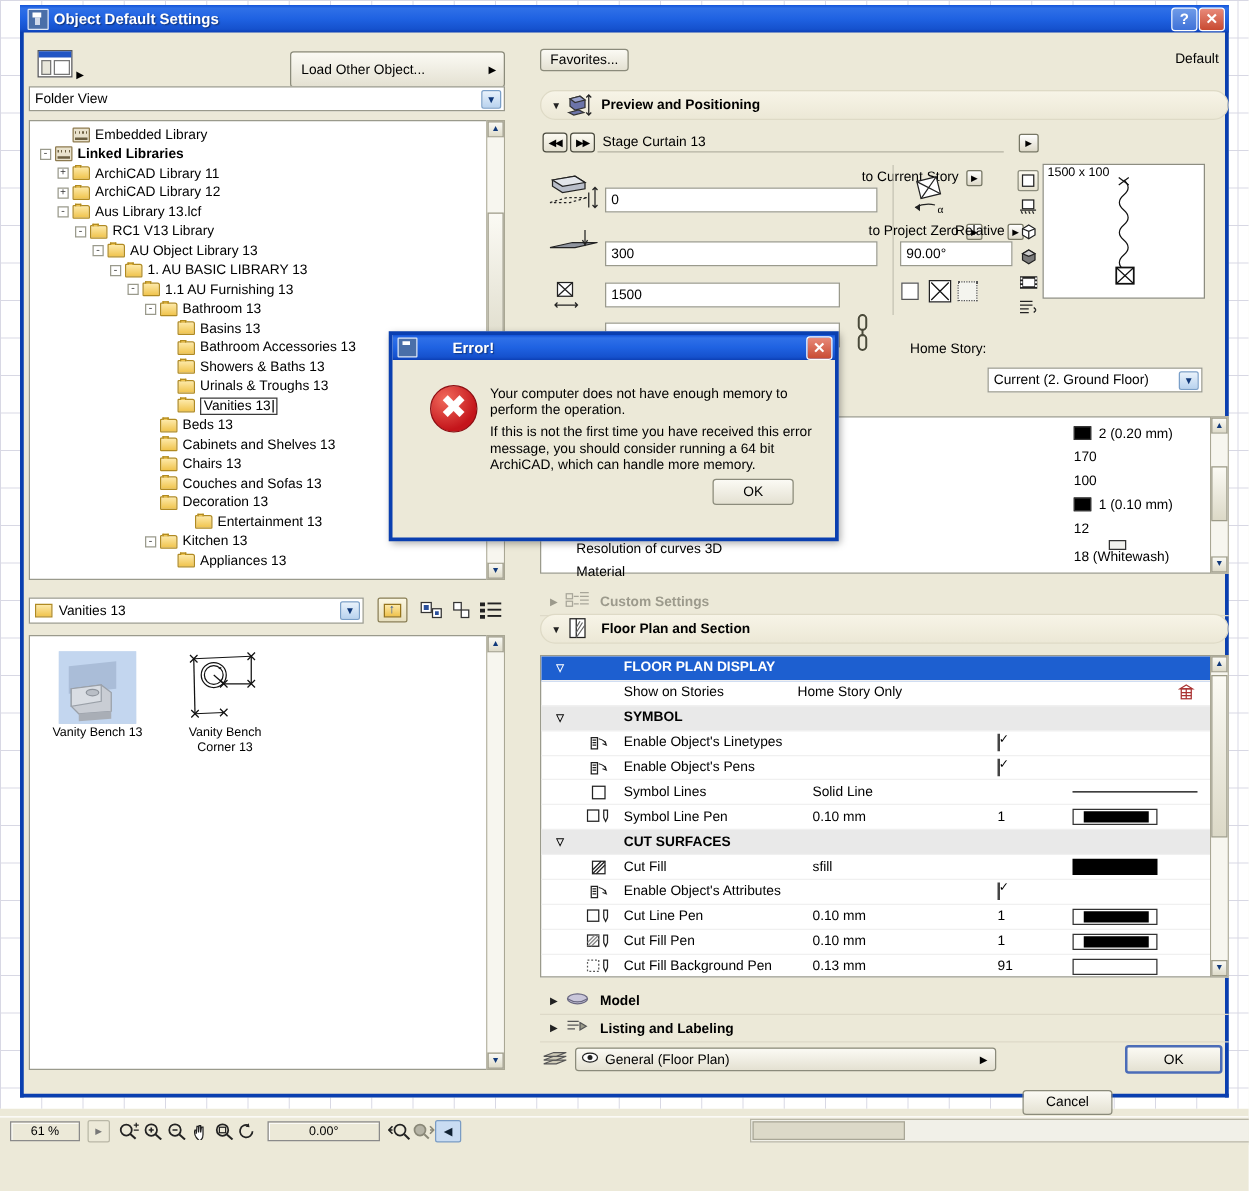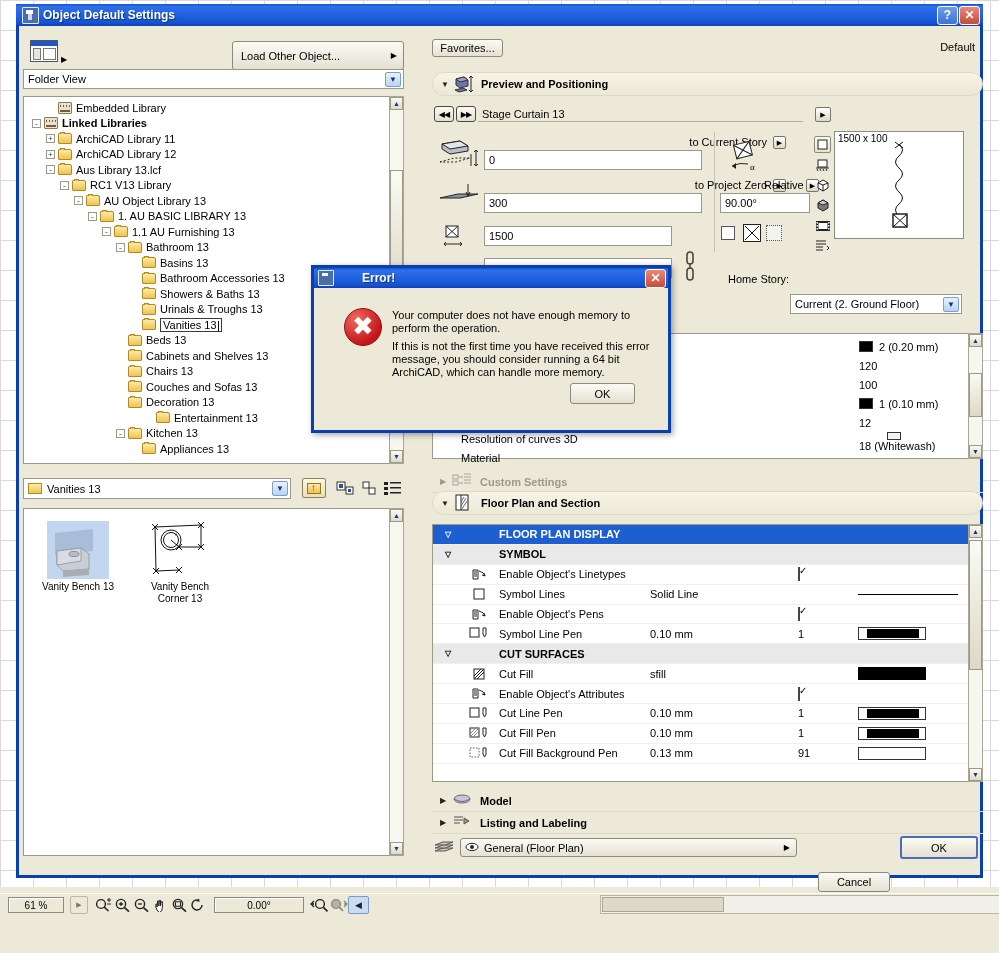--- a/index.html
+++ b/index.html
@@ -665,21 +665,21 @@
   <div id="attr-left">
     <div class="attr-row" style="position:absolute;top:95px;">Resolution of curves 3D</div>
     <div class="attr-row" style="position:absolute;top:114px;">Material</div>
   </div>
   <div id="attr-right">
     <div class="pen-row" style="position:absolute;top:3px;">
         <span class="pen-sw" style="background:#000;"></span>
         <span>2 (0.20 mm)</span>
       </div>
     <div class="pen-row" style="position:absolute;top:22px;padding-left:6px;">
-        <span>120</span>
+        <span>170</span>
       </div>
     <div class="pen-row" style="position:absolute;top:41px;padding-left:6px;">
         <span>100</span>
       </div>
     <div class="pen-row" style="position:absolute;top:60px;">
         <span class="pen-sw" style="background:#000;"></span>
         <span>1 (0.10 mm)</span>
       </div>
     <div class="pen-row" style="position:absolute;top:79px;padding-left:6px;">
         <span>12</span>
@@ -730,20 +730,34 @@
       <div class="fp-row group sel">
         <span class="fp-c0">
           <span class="tri-sm">▽</span>
         </span>
         <span class="fp-c1"></span>
         <span class="fp-c2">FLOOR PLAN DISPLAY</span>
         <span class="fp-c3"></span>
         <span class="fp-c4"></span>
         <span class="fp-c5"></span>
       </div>
+      <div class="fp-row">
+        <span class="fp-c0"></span>
+        <span class="fp-c1"></span>
+        <span class="fp-c2">Show on Stories</span>
+        <span class="fp-c3">Home Story Only</span>
+        <span class="fp-c4"></span>
+        <span class="fp-c5" style="justify-content: flex-end; padding-right: 12px;">
+          <svg width="14" height="14" viewBox="0 0 14 14">
+            <path d="M7 1 L12 4 L2 4 z" fill="none" stroke="#a33"></path>
+            <rect x="3" y="4" width="8" height="8" fill="none" stroke="#a33"></rect>
+            <path d="M3 7 h8 M3 9.5 h8 M7 4 v8" stroke="#a33"></path>
+          </svg>
+        </span>
+      </div>
       <div class="fp-row group">
         <span class="fp-c0">
           <span class="tri-sm">▽</span>
         </span>
         <span class="fp-c1"></span>
         <span class="fp-c2">SYMBOL</span>
         <span class="fp-c3"></span>
         <span class="fp-c4"></span>
         <span class="fp-c5"></span>
       </div>
@@ -757,44 +771,44 @@
           </svg>
         </span>
         <span class="fp-c2">Enable Object's Linetypes</span>
         <span class="fp-c3"></span>
         <span class="fp-c4"><span class="chk"></span></span>
         <span class="fp-c5"></span>
       </div>
       <div class="fp-row">
         <span class="fp-c0"></span>
         <span class="fp-c1">
+          <svg width="16" height="13" viewBox="0 0 16 13">
+            <path d="M2 2 h5 v9 h-5 z" fill="#fff" stroke="#222"></path>
+            <path d="M3 4 h3 M3 6 h3 M3 8 h3" stroke="#222"></path>
+            <path d="M8 3 q5 1 6 5 M13 5 l1 3 l-3 -1" stroke="#222" fill="none"></path>
+          </svg>
+        </span>
+        <span class="fp-c2">Enable Object's Pens</span>
+        <span class="fp-c3"></span>
+        <span class="fp-c4"><span class="chk"></span></span>
+        <span class="fp-c5"></span>
+      </div>
+      <div class="fp-row">
+        <span class="fp-c0"></span>
+        <span class="fp-c1">
           <svg width="14" height="12" viewBox="0 0 14 12">
             <rect x="2" y="1" width="10" height="10" fill="#fff" stroke="#222"></rect>
           </svg>
         </span>
         <span class="fp-c2">Symbol Lines</span>
         <span class="fp-c3">Solid Line</span>
         <span class="fp-c4"></span>
         <span class="fp-c5">
           <span class="solidline"></span>
         </span>
-      </div>
-      <div class="fp-row">
-        <span class="fp-c0"></span>
-        <span class="fp-c1">
-          <svg width="16" height="13" viewBox="0 0 16 13">
-            <path d="M2 2 h5 v9 h-5 z" fill="#fff" stroke="#222"></path>
-            <path d="M3 4 h3 M3 6 h3 M3 8 h3" stroke="#222"></path>
-            <path d="M8 3 q5 1 6 5 M13 5 l1 3 l-3 -1" stroke="#222" fill="none"></path>
-          </svg>
-        </span>
-        <span class="fp-c2">Enable Object's Pens</span>
-        <span class="fp-c3"></span>
-        <span class="fp-c4"><span class="chk"></span></span>
-        <span class="fp-c5"></span>
       </div>
       <div class="fp-row">
         <span class="fp-c0"></span>
         <span class="fp-c1">
           <svg width="20" height="13" viewBox="0 0 20 13">
             <rect x="1" y="1" width="9" height="9" fill="#fff" stroke="#222"></rect>
             <path d="M14 1 h3 v6 l-1.5 3 l-1.5 -3 z" fill="#fff" stroke="#222"></path>
           </svg>
         </span>
         <span class="fp-c2">Symbol Line Pen</span>

